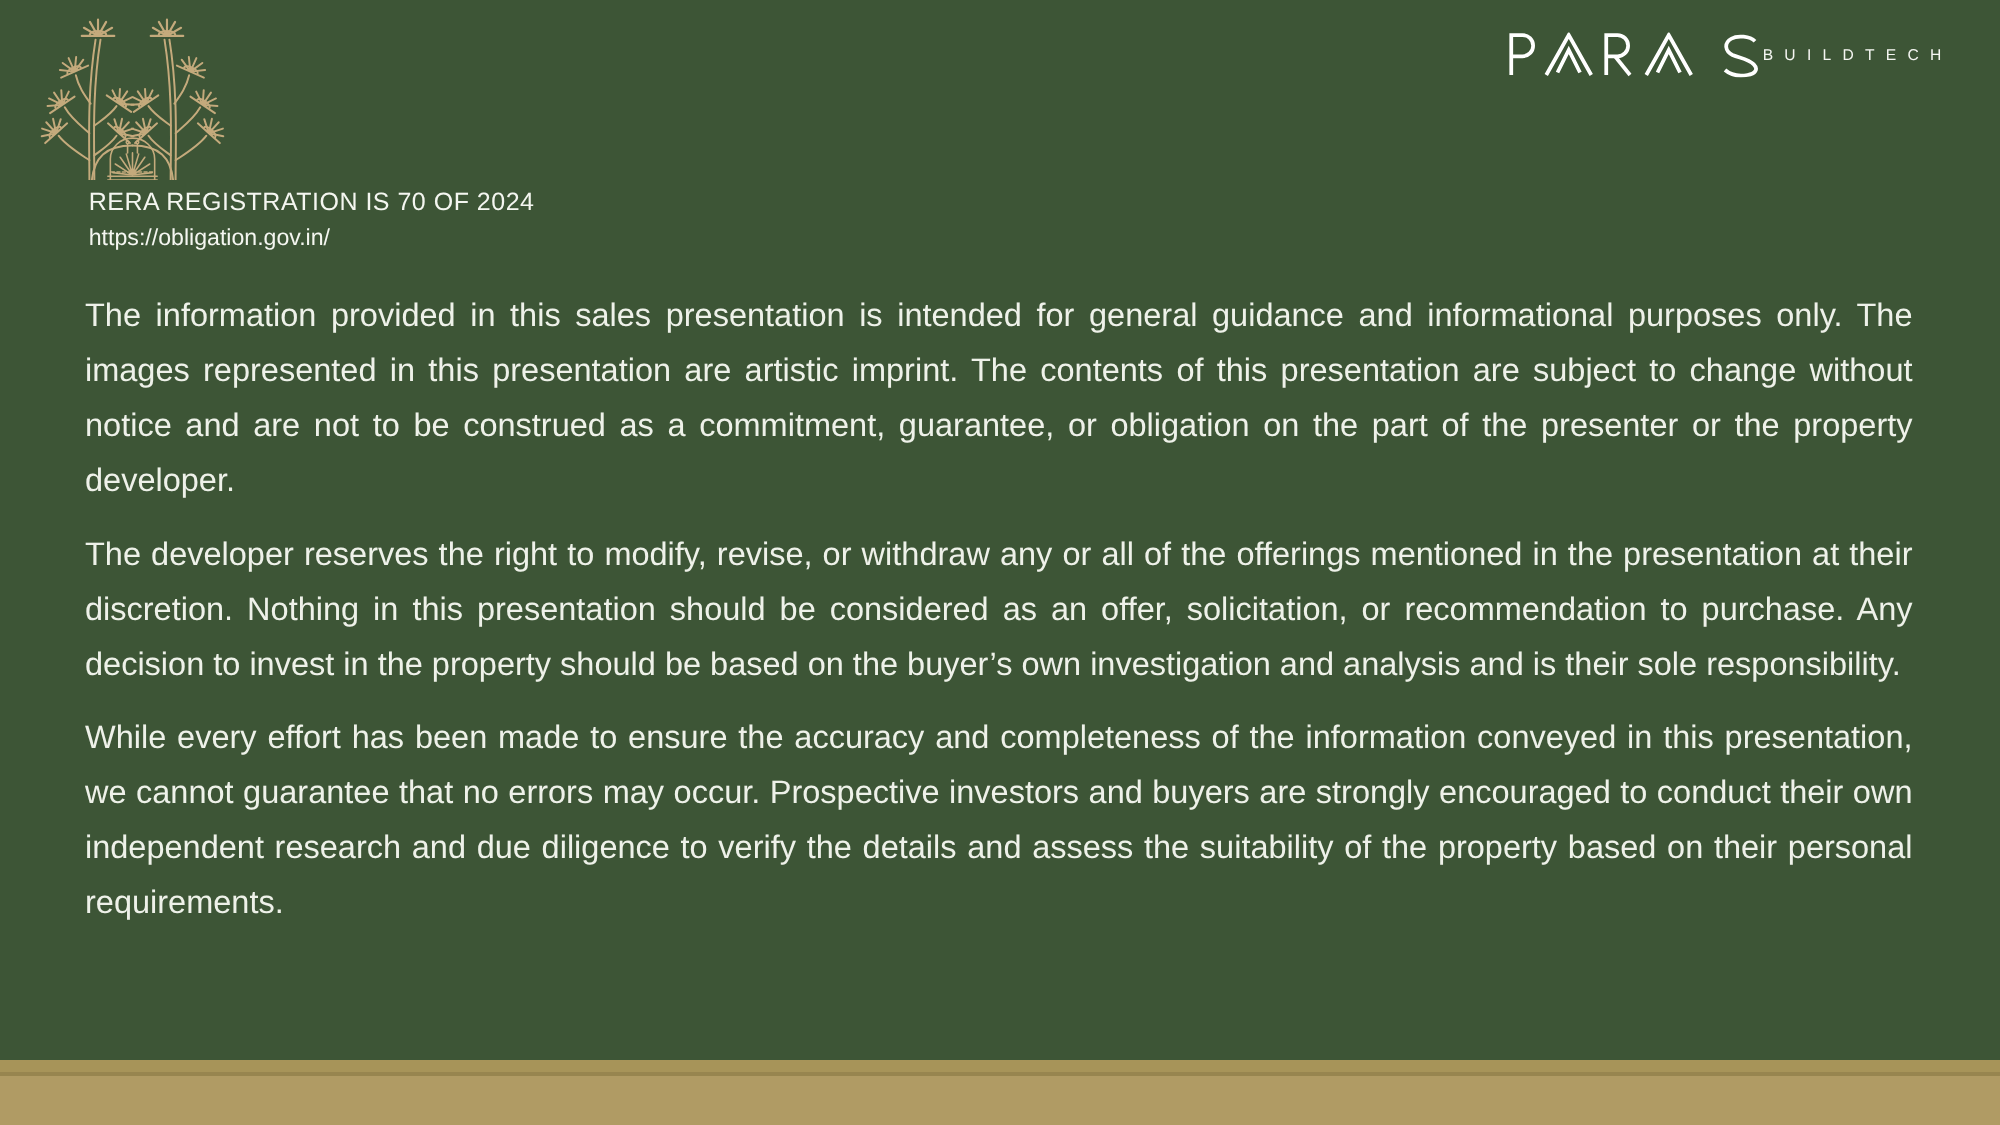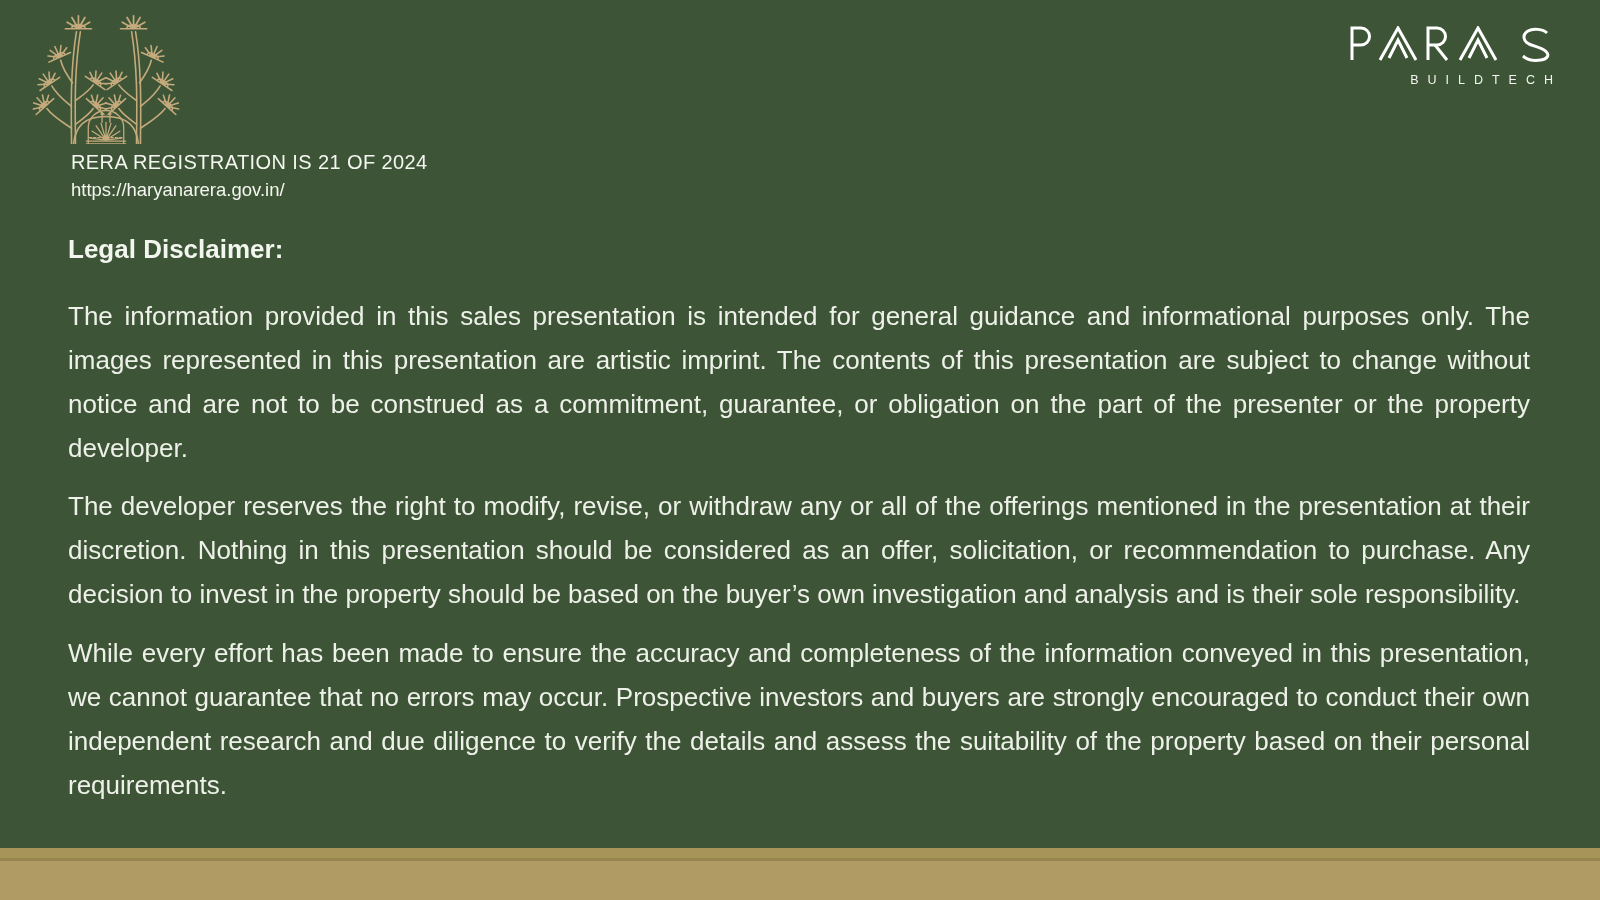--- a/index.html
+++ b/index.html
@@ -25,21 +25,21 @@
   .rera-line1{
     font-size:20px;line-height:28px;letter-spacing:.4px;
   }
   .rera-line2{
     font-size:18.5px;line-height:28px;
   }
 
   
   .brand{
     position:absolute;top:26px;right:47px;
-    display:flex;flex-direction:column;align-items:flex-end;
+    display:flex;flex-direction:row;
   }
   .brand-word{position:relative;width:206px;height:36px;}
   .brand-word svg{display:block;}
   .sr-text{
     position:absolute;left:0;top:0;width:100%;height:100%;
     opacity:0;overflow:hidden;white-space:nowrap;
   }
   .brand-sub{
     margin-top:11px;
     margin-right:-9px; 
@@ -117,22 +117,22 @@
       <path d="M63,127.5 H97" stroke-dasharray="2.4 2"></path>
       <path d="M60,131 H100"></path>
       <path d="M60,134 H100"></path>
       <path d="M76,112 V105 M84,112 V105"></path>
       <circle cx="76" cy="103.4" r="1.1"></circle>
       <circle cx="84" cy="103.4" r="1.1"></circle>
     </g>
   </svg>
 
   <div class="rera">
-    <div class="rera-line1">RERA REGISTRATION IS 21 OF 2024</div>
-    <div class="rera-line2">https://haryanarera.gov.in/</div>
+    <div class="rera-line1">RERA REGISTRATION IS 70 OF 2024</div>
+    <div class="rera-line2">https://obligation.gov.in/</div>
   </div>
 
   <div class="brand">
     <div class="brand-word">
       <span class="sr-text">PARAS</span>
       <svg width="206" height="36" viewBox="0 0 206 36" fill="none" stroke="#FFFFFF" stroke-width="3" stroke-linejoin="miter" aria-hidden="true">
 
         <path d="M5,34 V2 H14 A8.5,8.5 0 0 1 14,19 H5"></path>
 
         <path d="M33,34 L51,2 L69,34"></path>
@@ -144,21 +144,20 @@
         <path d="M113,34 L131,2 L149,34"></path>
         <path d="M122,32 L131,14 L140,32"></path>
 
         <path d="M200,7 C196,3 186,2 181,5 C175,8.5 176,15 182,18 C188,20.5 195,21.5 199,25.5 C203,29.5 200,33 194,34 C187,35.2 180,33.5 176,30"></path>
       </svg>
     </div>
     <div class="brand-sub">BUILDTECH</div>
   </div>
 
   <div class="content">
-    <h2>Legal Disclaimer:</h2>
     <p>The information provided in this sales presentation is intended for general guidance and informational purposes only. The images represented in this presentation are artistic imprint. The contents of this presentation are subject to change without notice and are not to be construed as a commitment, guarantee, or obligation on the part of the presenter or the property developer.</p>
     <p>The developer reserves the right to modify, revise, or withdraw any or all of the offerings mentioned in the presentation at their discretion. Nothing in this presentation should be considered as an offer, solicitation, or recommendation to purchase. Any decision to invest in the property should be based on the buyer’s own investigation and analysis and is their sole responsibility.</p>
     <p>While every effort has been made to ensure the accuracy and completeness of the information conveyed in this presentation, we cannot guarantee that no errors may occur. Prospective investors and buyers are strongly encouraged to conduct their own independent research and due diligence to verify the details and assess the suitability of the property based on their personal requirements.</p>
   </div>
 
   <div class="bottom-bar"></div>
 
 </div>
 
 </body></html>

